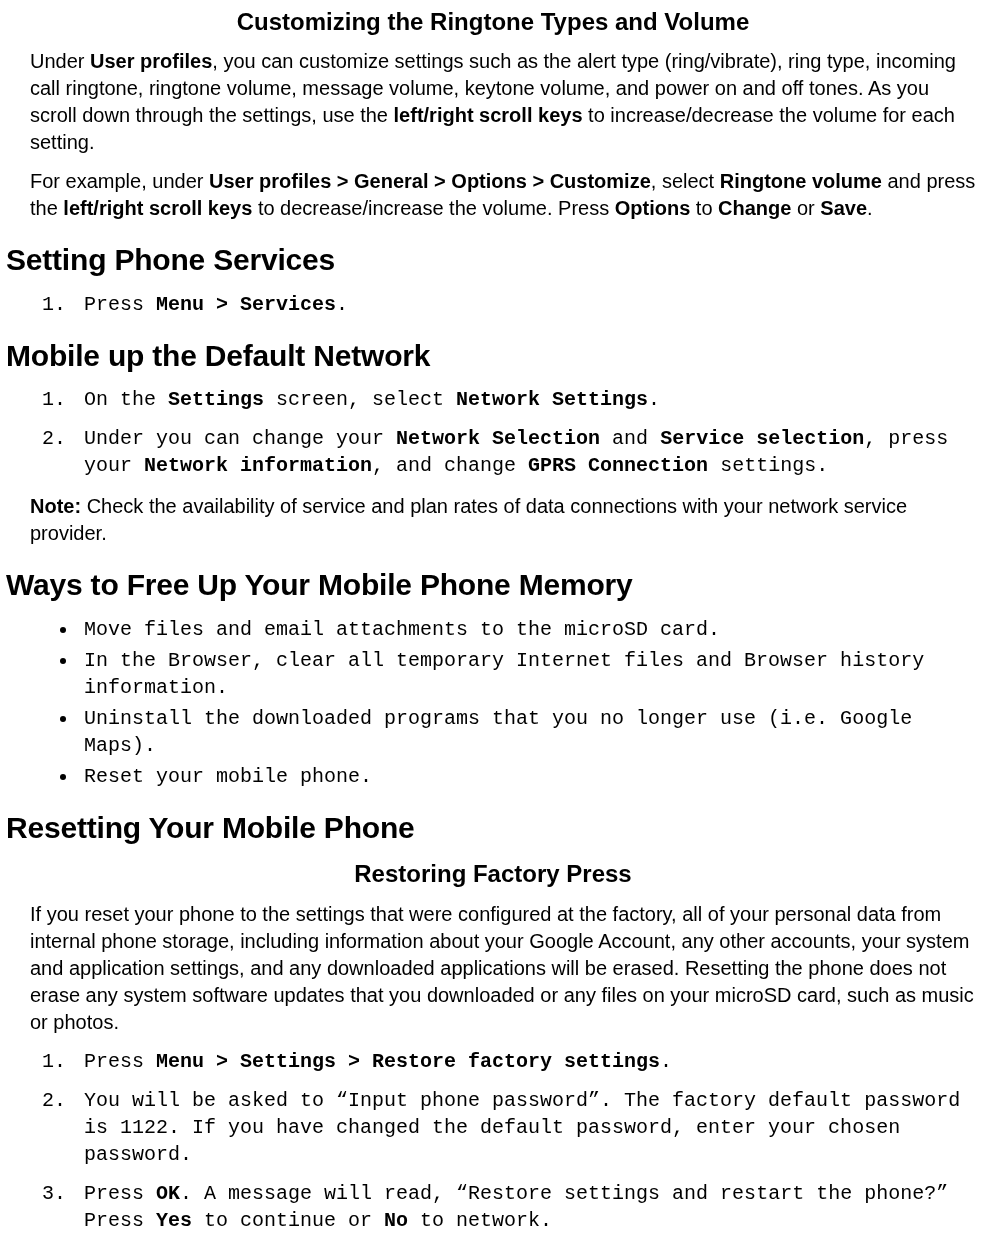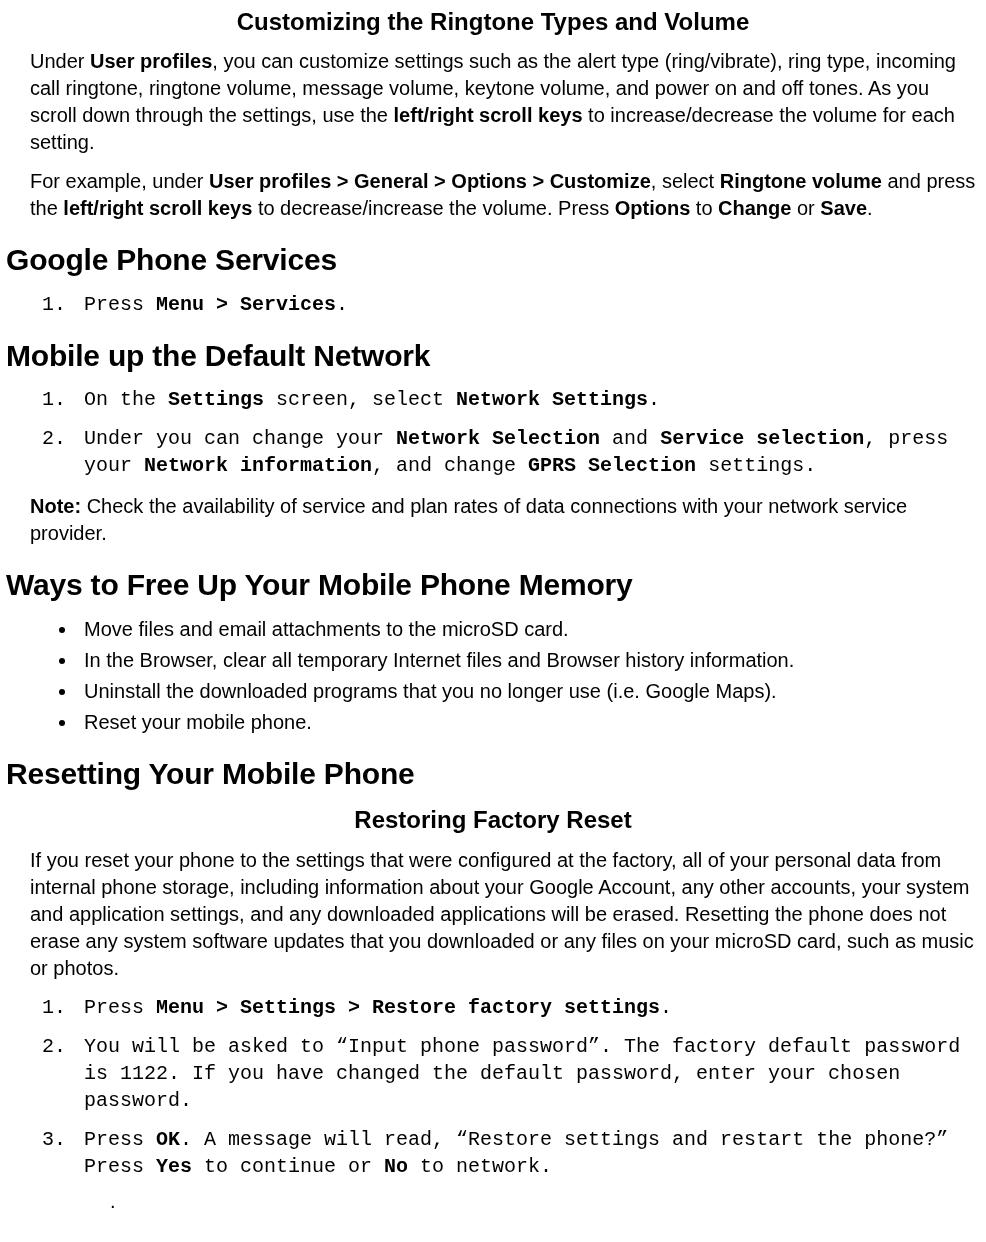--- a/index.html
+++ b/index.html
@@ -35,20 +35,21 @@
       padding-left: 72px;
       font-family: Liberation Mono, monospace;
     }
     ol li {
       padding-left: 6px;
       margin-bottom: 12px;
     }
     ul {
       margin: 10px 0 6px 0;
       padding-left: 72px;
+      font-family: Liberation Mono, monospace;
     }
     ul li {
       padding-left: 6px;
       margin-bottom: 4px;
     }
     .b { font-weight: bold; }
     .dot-standalone {
       margin-left: 104px;
       margin-top: -6px;
     }
@@ -62,55 +63,55 @@
 <h2 class="first-h2">Customizing the  Ringtone Types and Volume</h2>
 
 <p class="indent">
   <span>Under </span><span class="b">User profiles</span><span>, you can customize settings such as the alert type (ring/vibrate), ring type, incoming call ringtone, ringtone volume, message volume, keytone volume, and power on and off tones. As you scroll down through the settings, use the </span><span class="b">left/right scroll keys</span><span> to increase/decrease the volume for each setting.</span>
 </p>
 
 <p class="indent">
   <span>For example, under </span><span class="b">User profiles &gt; General &gt; Options &gt; Customize</span><span>, select </span><span class="b">Ringtone volume</span><span> and press the </span><span class="b">left/right scroll keys</span><span> to decrease/increase the volume. Press </span><span class="b">Options</span><span> to </span><span class="b">Change</span><span> or </span><span class="b">Save</span><span>.</span>
 </p>
 
-<h1>Google Phone Services</h1>
+<h1>Setting Phone Services</h1>
 
 <ol>
   <li>
     <span>Press </span><span class="b">Menu &gt; Services</span><span>.</span>
   </li>
 </ol>
 
 <h1>Mobile up the  Default Network</h1>
 
 <ol>
   <li>
     <span>On the </span><span class="b">Settings</span><span>  screen, select </span><span class="b">Network Settings</span><span>.</span>
   </li>
   <li>
-    <span>Under you can change your </span><span class="b">Network Selection</span><span> and </span><span class="b">Service selection</span><span>, press your </span><span class="b">Network information</span><span>, and change </span><span class="b">GPRS Selection</span><span> settings.</span>
+    <span>Under you can change your </span><span class="b">Network Selection</span><span> and </span><span class="b">Service selection</span><span>, press your </span><span class="b">Network information</span><span>, and change </span><span class="b">GPRS Connection</span><span> settings.</span>
   </li>
 </ol>
 
 <p class="indent">
   <span class="b">Note:</span><span> Check the availability of service and plan rates of data connections with  your network service provider.</span>
 </p>
 
 <h1>Ways to Free Up Your Mobile Phone Memory</h1>
 
 <ul>
   <li>Move files and email attachments to the microSD card.</li>
   <li>In the Browser, clear all temporary Internet files and Browser history information.</li>
   <li>Uninstall the downloaded programs that you no longer use (i.e. Google Maps).</li>
   <li>Reset your mobile phone.</li>
 </ul>
 
 <h1>Resetting Your Mobile  Phone</h1>
 
-<h2>Restoring Factory Reset</h2>
+<h2>Restoring Factory Press</h2>
 
 <p class="indent">If you reset your phone to the settings that were configured at the factory, all of your personal data from internal phone storage, including information about your Google Account, any other accounts, your system and application settings, and any downloaded applications will be erased. Resetting the phone does not erase any system software updates that you downloaded or any files on your microSD card, such as music or photos.</p>
 
 <ol>
   <li>
     <span>Press </span><span class="b">Menu &gt; Settings &gt; Restore factory settings</span><span>.</span>
   </li>
   <li>You will be asked to “Input phone password”. The factory default password is 1122. If you have changed the default password, enter your chosen password.</li>
   <li>
     <span>Press </span><span class="b">OK</span><span>. A message will read, “Restore settings and restart the phone?” Press </span><span class="b">Yes</span><span> to continue or </span><span class="b">No</span><span> to network.</span>

